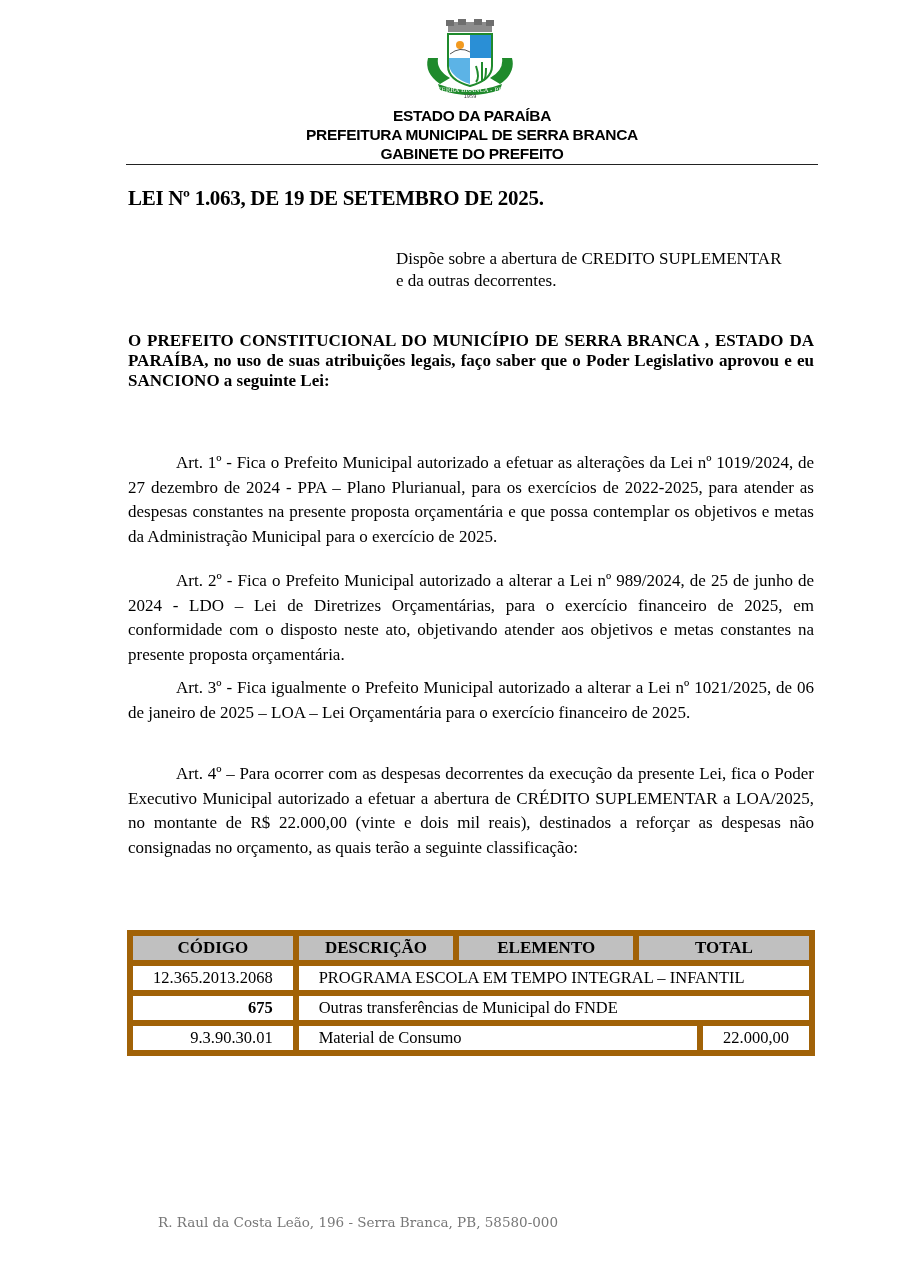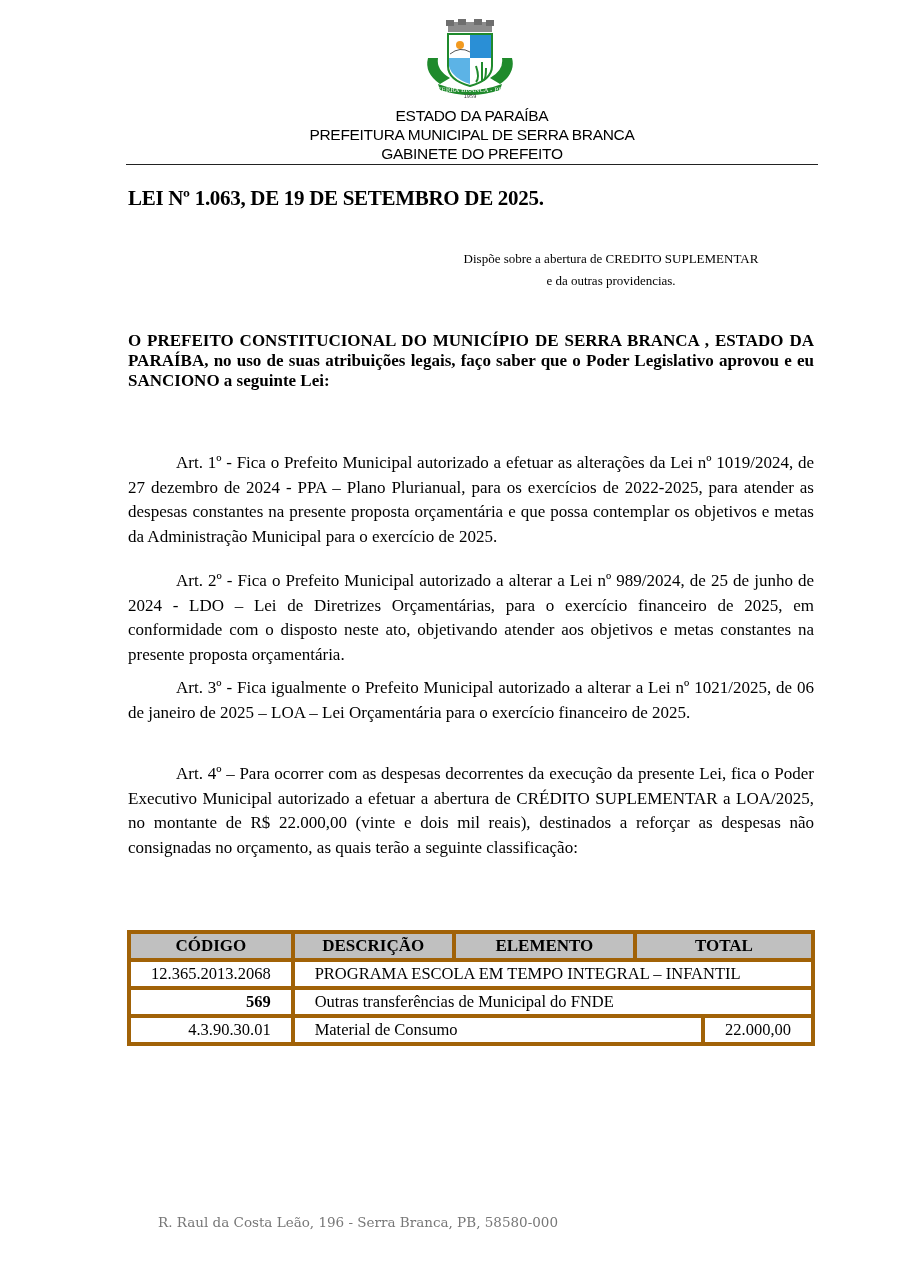--- a/index.html
+++ b/index.html
@@ -1,26 +1,26 @@
 <!DOCTYPE html>
 <html><head>
 <meta charset="utf-8">
 <style>
   html, body { margin: 0; padding: 0; background: #ffffff; }
   body { width: 900px; height: 1273px; position: relative; overflow: hidden; font-family: "Liberation Serif", serif; color: #000; }
   .crest { position: absolute; left: 420px; top: 18px; width: 100px; height: 80px; }
-  .hdr { position: absolute; left: 126px; width: 692px; text-align: center; font-family: "Liberation Sans", sans-serif; font-weight: normal; font-size: 15.5px; letter-spacing: -0.3px; line-height: 19px; }
+  .hdr { position: absolute; left: 126px; width: 692px; text-align: center; font-family: "Liberation Sans", sans-serif; font-weight: bold; font-size: 15.5px; letter-spacing: -0.3px; line-height: 19px; }
   .hdr-rule { position: absolute; left: 126px; top: 164px; width: 692px; height: 0; border-top: 1.6px solid #222; }
   .law-title { position: absolute; left: 128px; top: 186px; font-weight: bold; font-size: 21px; letter-spacing: -0.3px; }
-  .ementa { position: absolute; left: 396px; top: 248px; width: 430px; font-size: 13px; line-height: 22px; text-align: center; }
+  .ementa { position: absolute; left: 396px; top: 248px; width: 430px; font-size: 17px; line-height: 22px; }
   .preamble { position: absolute; left: 128px; top: 331px; width: 686px; font-weight: bold; font-size: 17px; line-height: 20px; text-align: justify; }
   .art { position: absolute; left: 128px; width: 686px; font-size: 17px; line-height: 24.5px; text-align: justify; }
   .art b { font-weight: normal; margin-left: 48px; }
   table.budget { position: absolute; left: 127px; top: 930px; width: 688px; border-collapse: collapse; font-size: 16.5px; }
-  table.budget td, table.budget th { border: 4px solid #a16207; padding: 1px 20px; height: 22px; }
+  table.budget td, table.budget th { border: 6px solid #a16207; padding: 1px 20px; height: 22px; }
   table.budget th { background: #c0c0c0; font-weight: bold; font-size: 17px; text-align: center; }
   .r { text-align: right; }
   .footer { position: absolute; left: 0; top: 1214px; width: 716px; text-align: center; font-family: "DejaVu Serif", serif; font-size: 13.5px; color: #777; }
 </style>
 </head>
 <body>
 
 <svg class="crest" viewBox="0 0 100 80">
 
   <rect x="28" y="4" width="44" height="10" fill="#8c8c8c"></rect>
@@ -46,21 +46,21 @@
 
 <div class="hdr" style="top:106px;">ESTADO DA PARAÍBA</div>
 <div class="hdr" style="top:125px;">PREFEITURA MUNICIPAL DE SERRA BRANCA</div>
 <div class="hdr" style="top:144px;">GABINETE DO PREFEITO</div>
 <div class="hdr-rule"></div>
 
 <div class="law-title">LEI Nº 1.063, DE 19 DE SETEMBRO DE 2025.</div>
 
 <div class="ementa">
   <div>Dispõe sobre a abertura de CREDITO SUPLEMENTAR</div>
-  <div>e da outras providencias.</div>
+  <div>e da outras decorrentes.</div>
 </div>
 
 <div class="preamble">O PREFEITO CONSTITUCIONAL DO MUNICÍPIO DE SERRA BRANCA , ESTADO DA PARAÍBA, no uso de suas atribuições legais, faço saber que o Poder Legislativo aprovou e eu SANCIONO a seguinte Lei:</div>
 
 <div class="art" style="top:451px;"><b>Art. 1º</b><span> - Fica o Prefeito Municipal autorizado a efetuar as alterações da Lei nº 1019/2024, de 27 dezembro de 2024 - PPA – Plano Plurianual, para os exercícios de 2022-2025, para atender as despesas constantes na presente proposta orçamentária e que possa contemplar os objetivos e metas da Administração Municipal para o exercício de 2025.</span></div>
 <div class="art" style="top:569px;"><b>Art. 2º</b><span> - Fica o Prefeito Municipal autorizado a alterar a Lei nº 989/2024, de 25 de junho de 2024 - LDO – Lei de Diretrizes Orçamentárias, para o exercício financeiro de 2025, em conformidade com o disposto neste ato, objetivando atender aos objetivos e metas constantes na presente proposta orçamentária.</span></div>
 <div class="art" style="top:676px;"><b>Art. 3º -</b><span> Fica igualmente o Prefeito Municipal autorizado a alterar a Lei nº 1021/2025, de 06 de janeiro de 2025 – LOA – Lei Orçamentária para o exercício financeiro de 2025.</span></div>
 <div class="art" style="top:762px;"><b>Art. 4º</b><span> – Para ocorrer com as despesas decorrentes da execução da presente Lei, fica o Poder Executivo Municipal autorizado a efetuar a abertura de CRÉDITO SUPLEMENTAR a LOA/2025, no montante de R$ 22.000,00 (vinte e dois mil reais), destinados a reforçar as despesas não consignadas no orçamento, as quais terão a seguinte classificação:</span></div>
 
 <table class="budget">
@@ -76,24 +76,24 @@
     <th>CÓDIGO</th>
     <th>DESCRIÇÃO</th>
     <th>ELEMENTO</th>
     <th colspan="2">TOTAL</th>
   </tr>
   <tr>
     <td class="r">12.365.2013.2068</td>
     <td colspan="4">PROGRAMA ESCOLA EM TEMPO INTEGRAL – INFANTIL</td>
   </tr>
   <tr>
-    <td class="r" style="font-weight:bold;">569</td>
+    <td class="r" style="font-weight:bold;">675</td>
     <td colspan="4">Outras transferências de Municipal do FNDE</td>
   </tr>
   <tr>
-    <td class="r">4.3.90.30.01</td>
+    <td class="r">9.3.90.30.01</td>
     <td colspan="3">Material de Consumo</td>
     <td class="r">22.000,00</td>
   </tr>
 </tbody>
   </table>
 
 <div class="footer">R. Raul da Costa Leão, 196 - Serra Branca, PB, 58580-000</div>
 
 </body></html>

